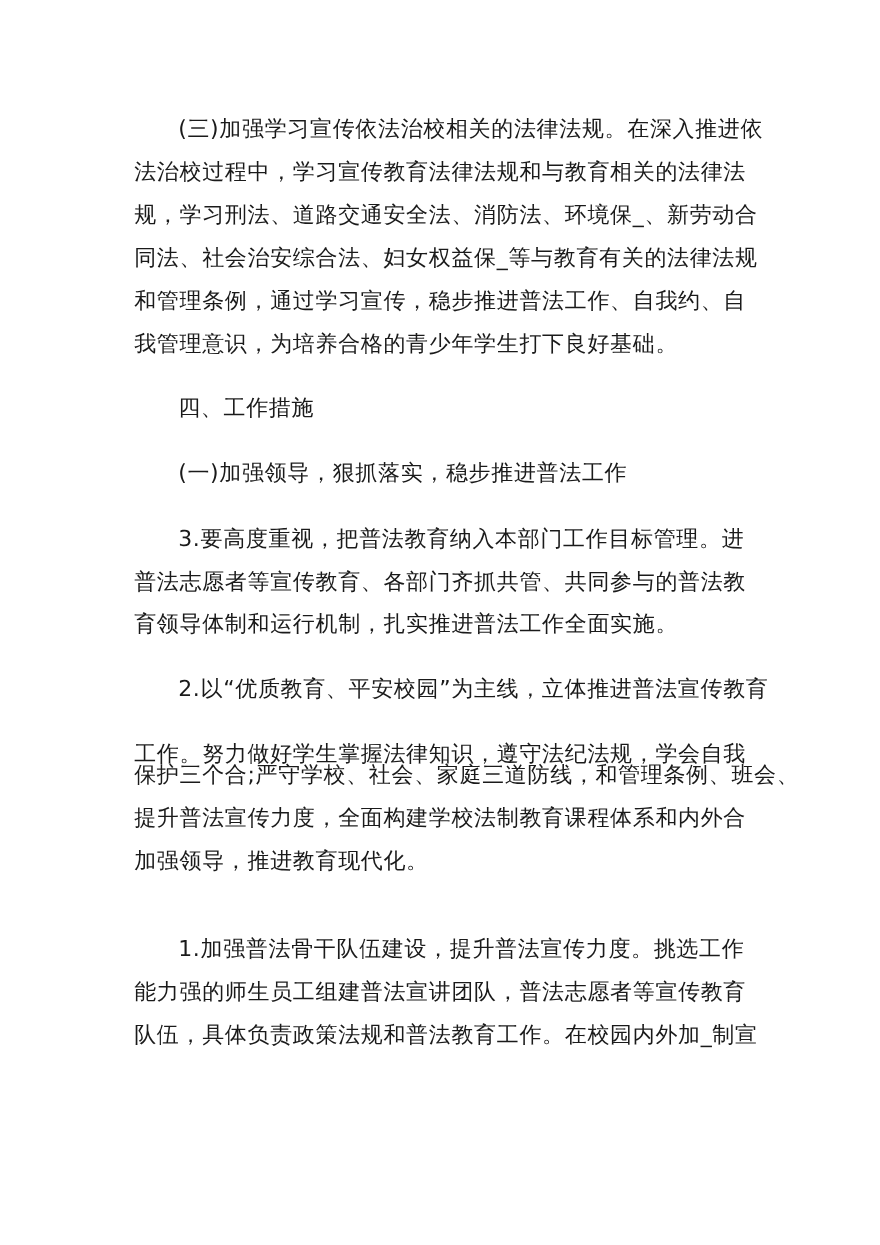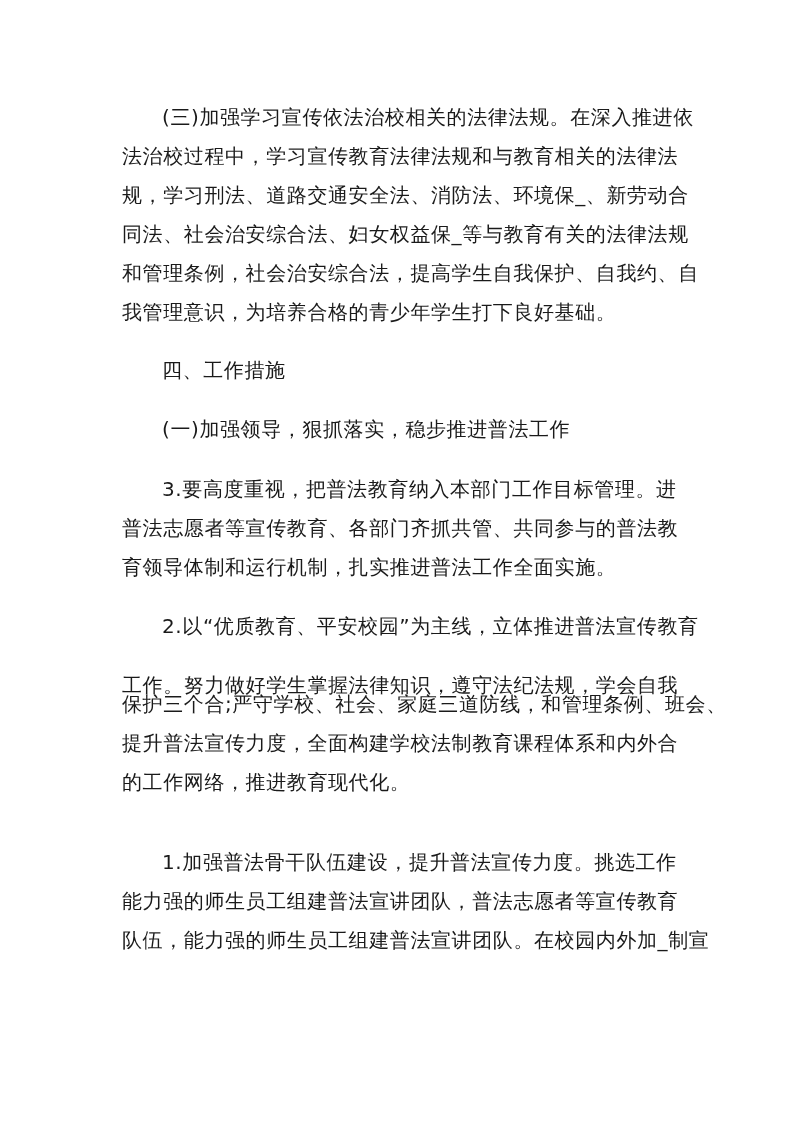--- a/index.html
+++ b/index.html
@@ -38,21 +38,21 @@
 </head>
 <body>
 
 <div class="page">
 
   <div>
     <div class="line indent" style="top:104px">(三)加强学习宣传依法治校相关的法律法规。在深入推进依</div>
     <div class="line" style="top:143px">法治校过程中，学习宣传教育法律法规和与教育相关的法律法</div>
     <div class="line" style="top:182px">规，学习刑法、道路交通安全法、消防法、环境保_、新劳动合</div>
     <div class="line" style="top:221px">同法、社会治安综合法、妇女权益保_等与教育有关的法律法规</div>
-    <div class="line" style="top:260px">和管理条例，社会治安综合法，提高学生自我保护、自我约、自</div>
+    <div class="line" style="top:260px">和管理条例，通过学习宣传，稳步推进普法工作、自我约、自</div>
     <div class="line" style="top:299px">我管理意识，为培养合格的青少年学生打下良好基础。</div>
   </div>
 
   <div>
     <div class="line indent" style="top:357px">四、工作措施</div>
   </div>
 
   <div>
     <div class="line indent" style="top:416px">(一)加强领导，狠抓落实，稳步推进普法工作</div>
   </div>
@@ -61,22 +61,22 @@
     <div class="line indent" style="top:476px">3.要高度重视，把普法教育纳入本部门工作目标管理。进</div>
     <div class="line" style="top:515px">普法志愿者等宣传教育、各部门齐抓共管、共同参与的普法教</div>
     <div class="line" style="top:554px">育领导体制和运行机制，扎实推进普法工作全面实施。</div>
   </div>
 
   <div>
     <div class="line indent" style="top:613px">2.以“优质教育、平安校园”为主线，立体推进普法宣传教育</div>
     <div class="line" style="top:672px">工作。努力做好学生掌握法律知识，遵守法纪法规，学会自我</div>
     <div class="line" style="top:691px">保护三个合;严守学校、社会、家庭三道防线，和管理条例、班会、</div>
     <div class="line" style="top:730px">提升普法宣传力度，全面构建学校法制教育课程体系和内外合</div>
-    <div class="line" style="top:769px">的工作网络，推进教育现代化。</div>
+    <div class="line" style="top:769px">加强领导，推进教育现代化。</div>
   </div>
 
   <div>
     <div class="line indent" style="top:849px">1.加强普法骨干队伍建设，提升普法宣传力度。挑选工作</div>
     <div class="line" style="top:888px">能力强的师生员工组建普法宣讲团队，普法志愿者等宣传教育</div>
-    <div class="line" style="top:927px">队伍，能力强的师生员工组建普法宣讲团队。在校园内外加_制宣</div>
+    <div class="line" style="top:927px">队伍，具体负责政策法规和普法教育工作。在校园内外加_制宣</div>
   </div>
 
 </div>
 
 </body></html>

